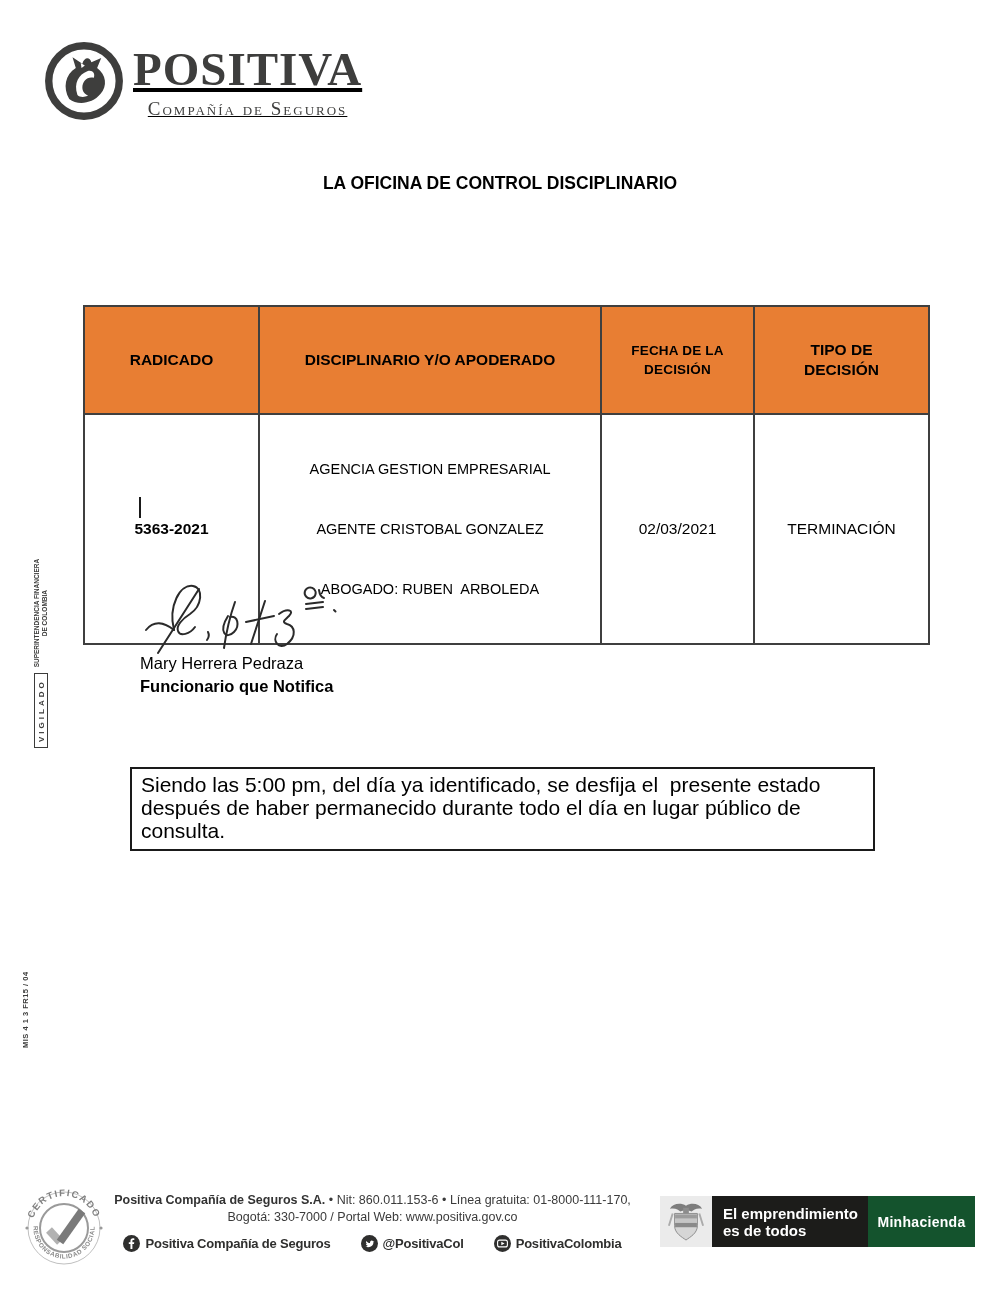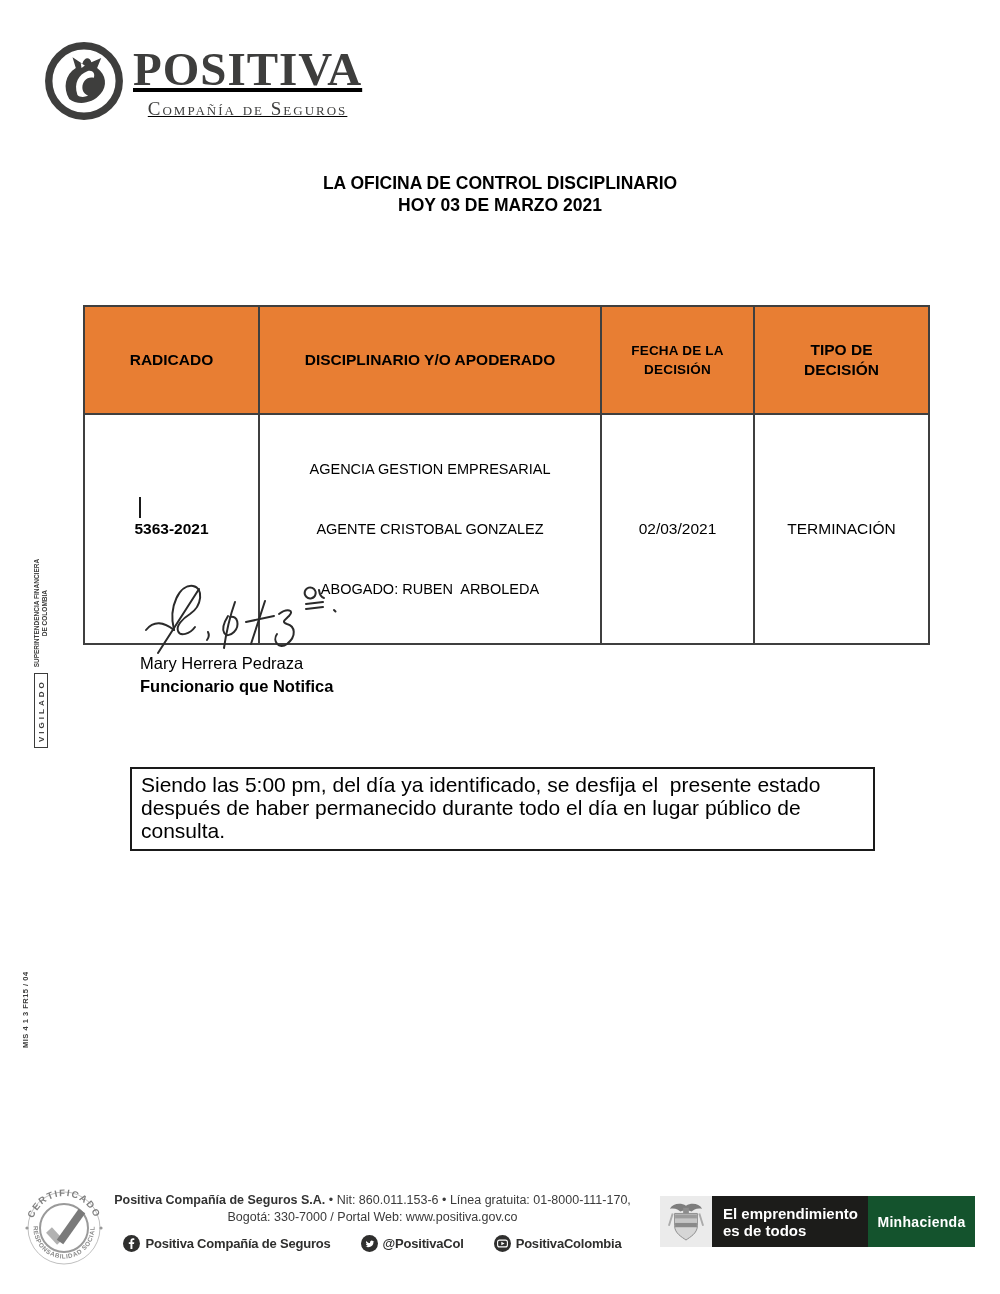--- a/index.html
+++ b/index.html
@@ -81,21 +81,20 @@
     <path fill="#ffffff" d="M46,28 l5,3 -4,3 z"></path>
   </svg>
   <div class="logo-text">
     <div class="logo-name">POSITIVA</div>
     <div class="logo-tagline">Compañía de Seguros</div>
   </div>
 </div>
 
 <div class="title-block">
   <div>LA OFICINA DE CONTROL DISCIPLINARIO</div>
-  <div>HOY 03 DE MARZO 2021</div>
 </div>
 
 <table class="estado">
   <tbody>
       <tr class="hrow">
     <th class="col-radicado h-main">RADICADO</th>
     <th class="col-disc h-main">DISCIPLINARIO Y/O APODERADO</th>
     <th class="col-fecha h-fecha">
       <div>FECHA DE LA</div>
       <div>DECISIÓN</div>

